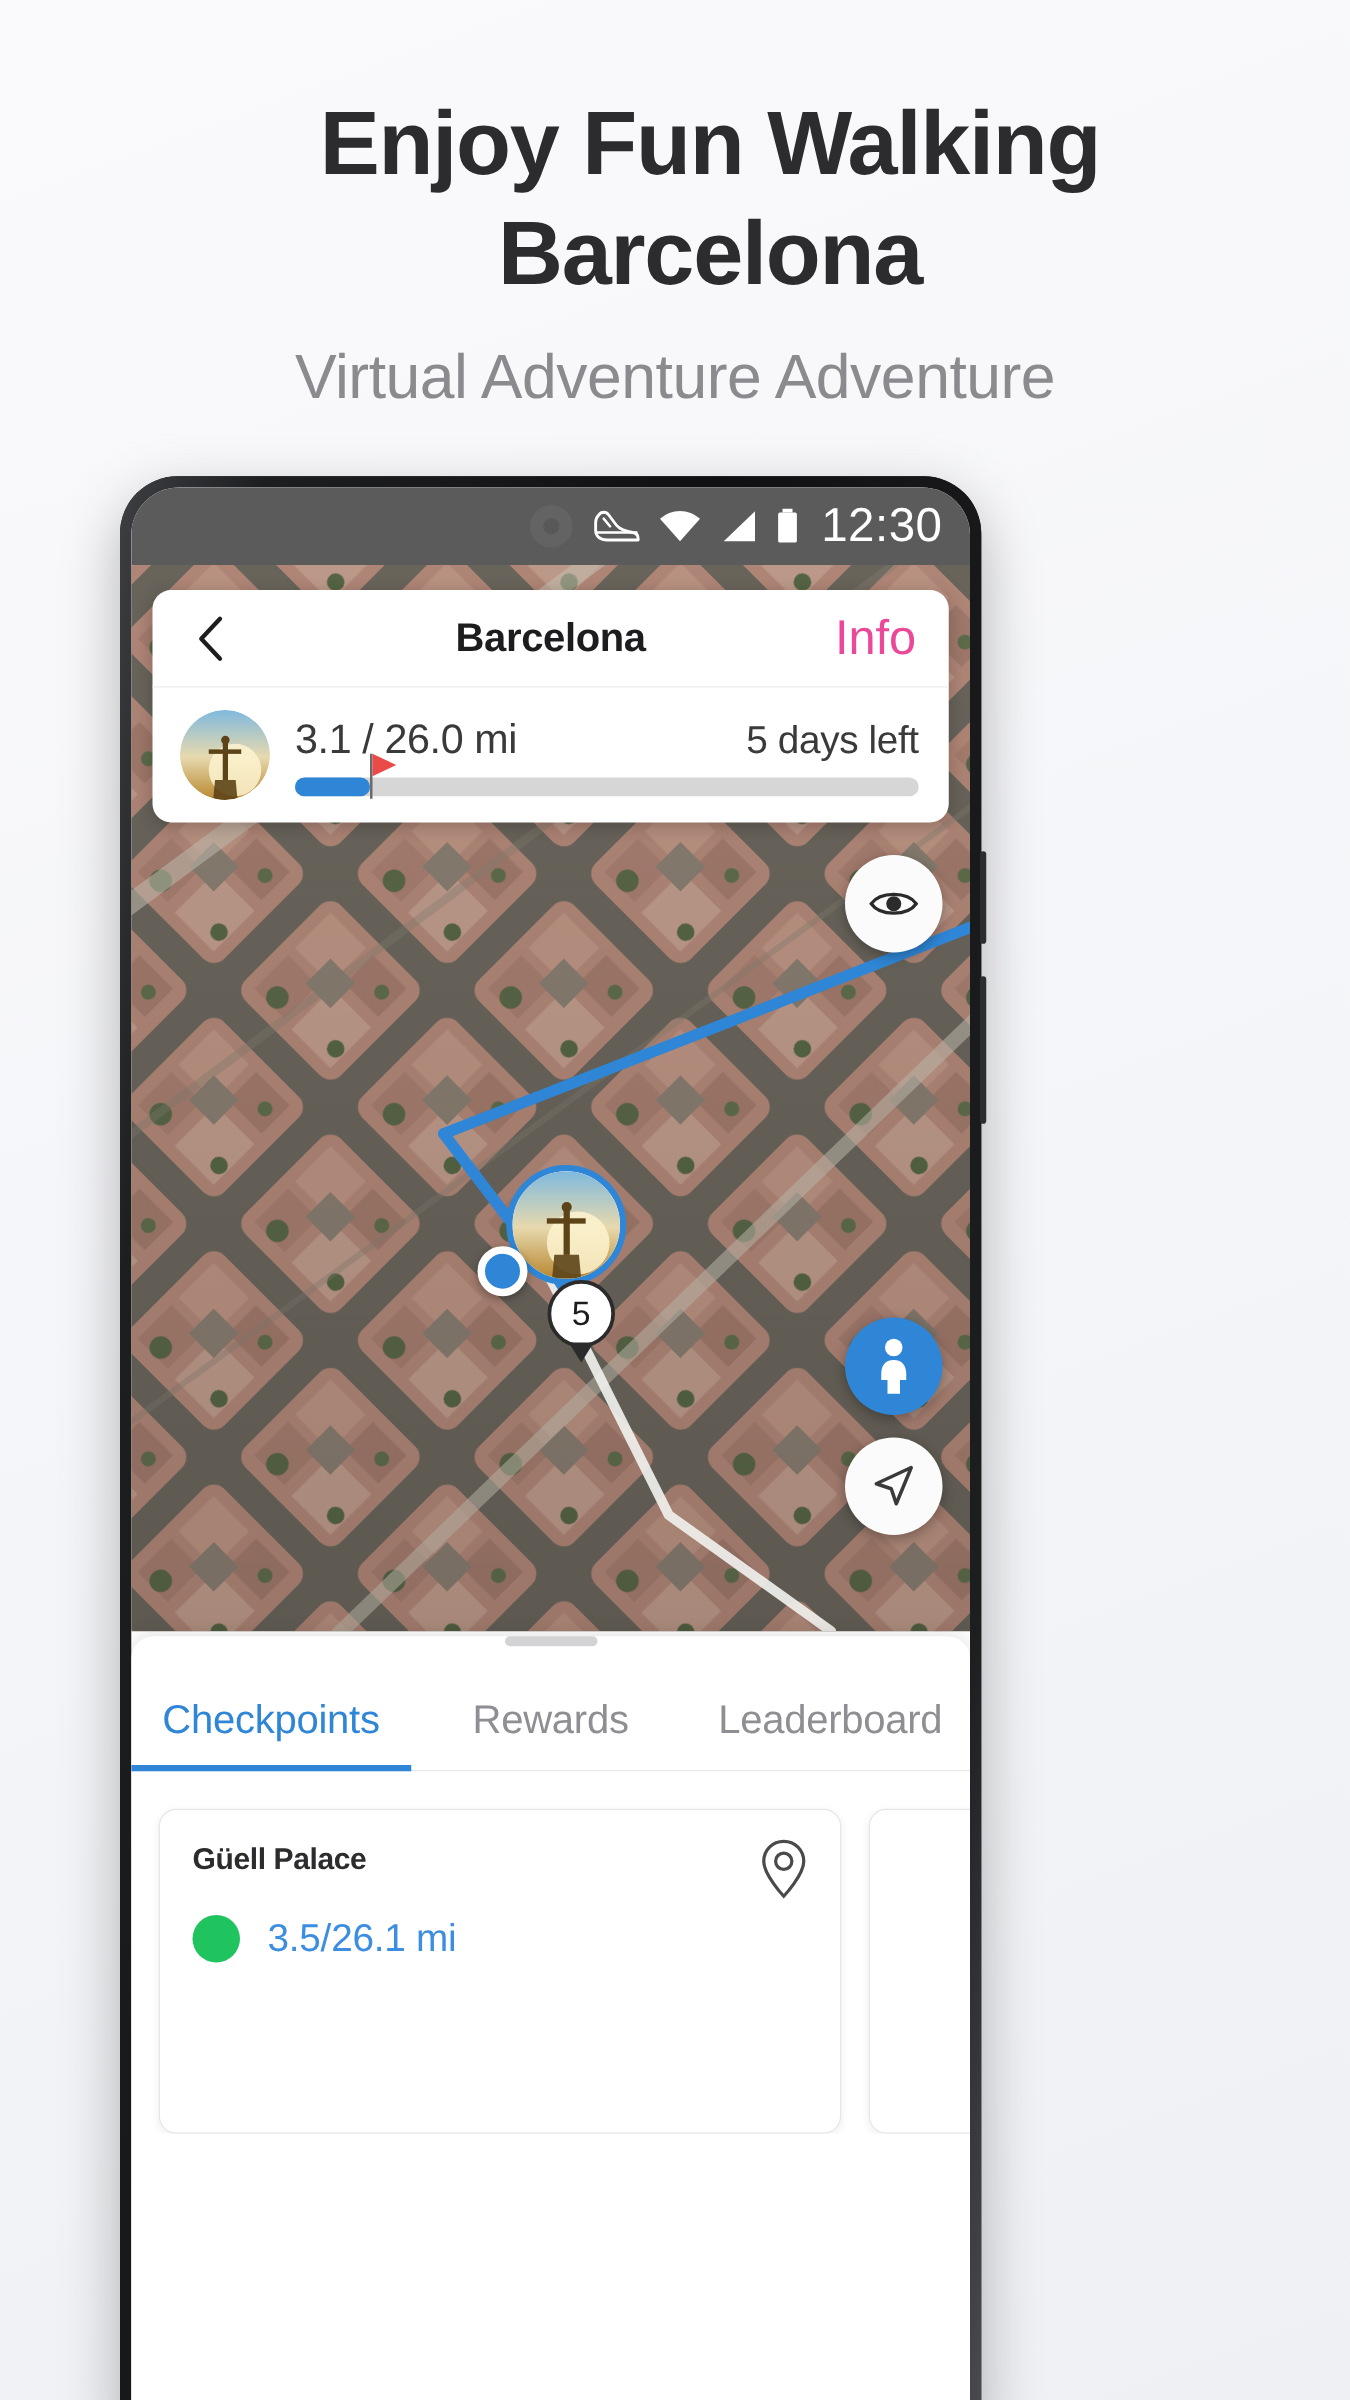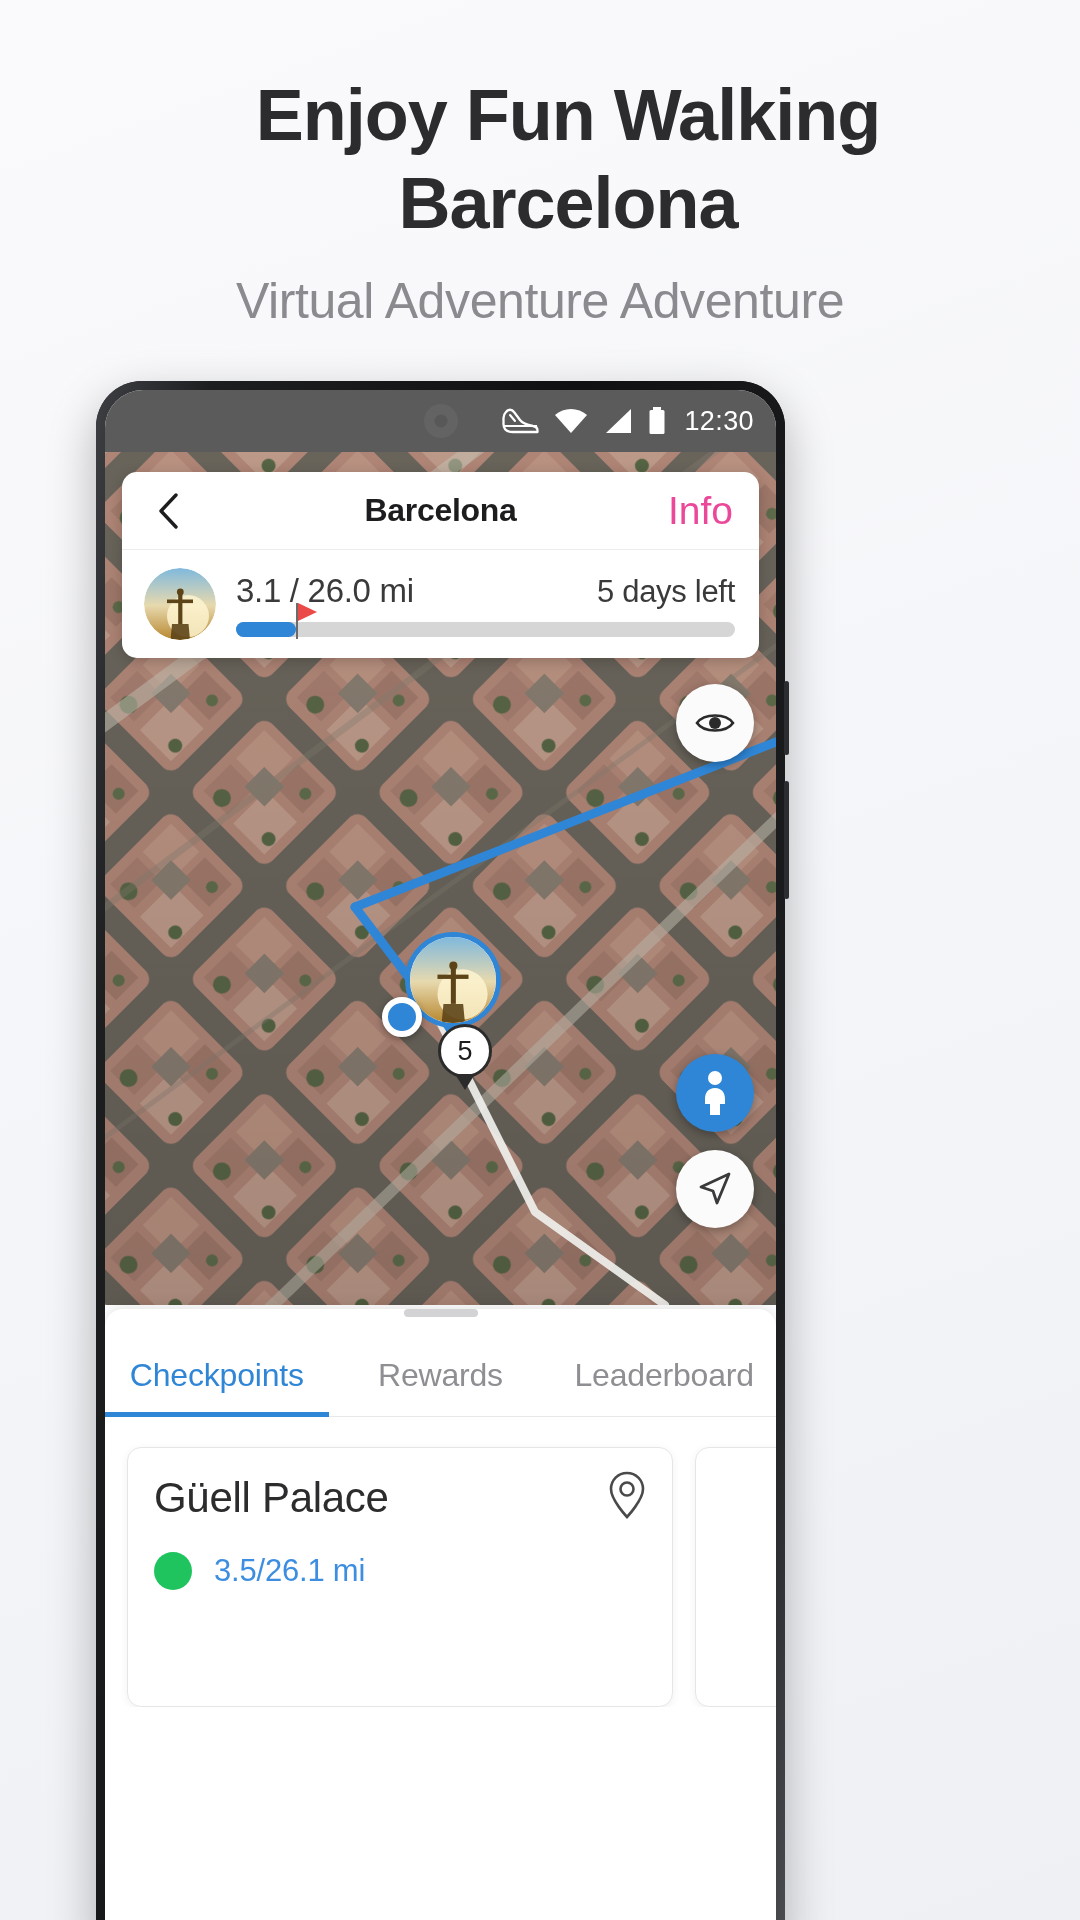--- a/index.html
+++ b/index.html
@@ -101,21 +101,21 @@
   }
   .camera-dot::after{
     content:"";
     position:absolute; left:50%; top:50%;
     transform:translate(-50%,-50%);
     width:13px;height:13px;border-radius:50%;
     background:#585858;
   }
   .sb-icon { display: flex; align-items: center; }
   .sb-time {
-    font-size: 27px;
+    font-size: 38px;
     font-weight: 400;
     letter-spacing: 0.4px;
     margin-left: 3px;
   }
 
   
   .map {
     position: relative;
     height: 853px;
     overflow: hidden;
@@ -340,22 +340,22 @@
     background: #fff;
     border: 1px solid #e6e6e8;
     border-radius: 14px;
     box-shadow: 0 2px 8px rgba(0,0,0,0.06);
     padding: 26px 26px 0 26px;
     position: relative;
     height: 260px;
   }
   .cp-card.peek { flex: 0 0 546px; }
   .cp-name {
-    font-size: 42px;
-    font-weight: 400;
+    font-size: 24px;
+    font-weight: 700;
     color: #2c2c2e;
     letter-spacing: -0.3px;
   }
   .cp-row {
     display: flex;
     align-items: center;
     gap: 22px;
     margin-top: 30px;
   }
   .cp-dot {

